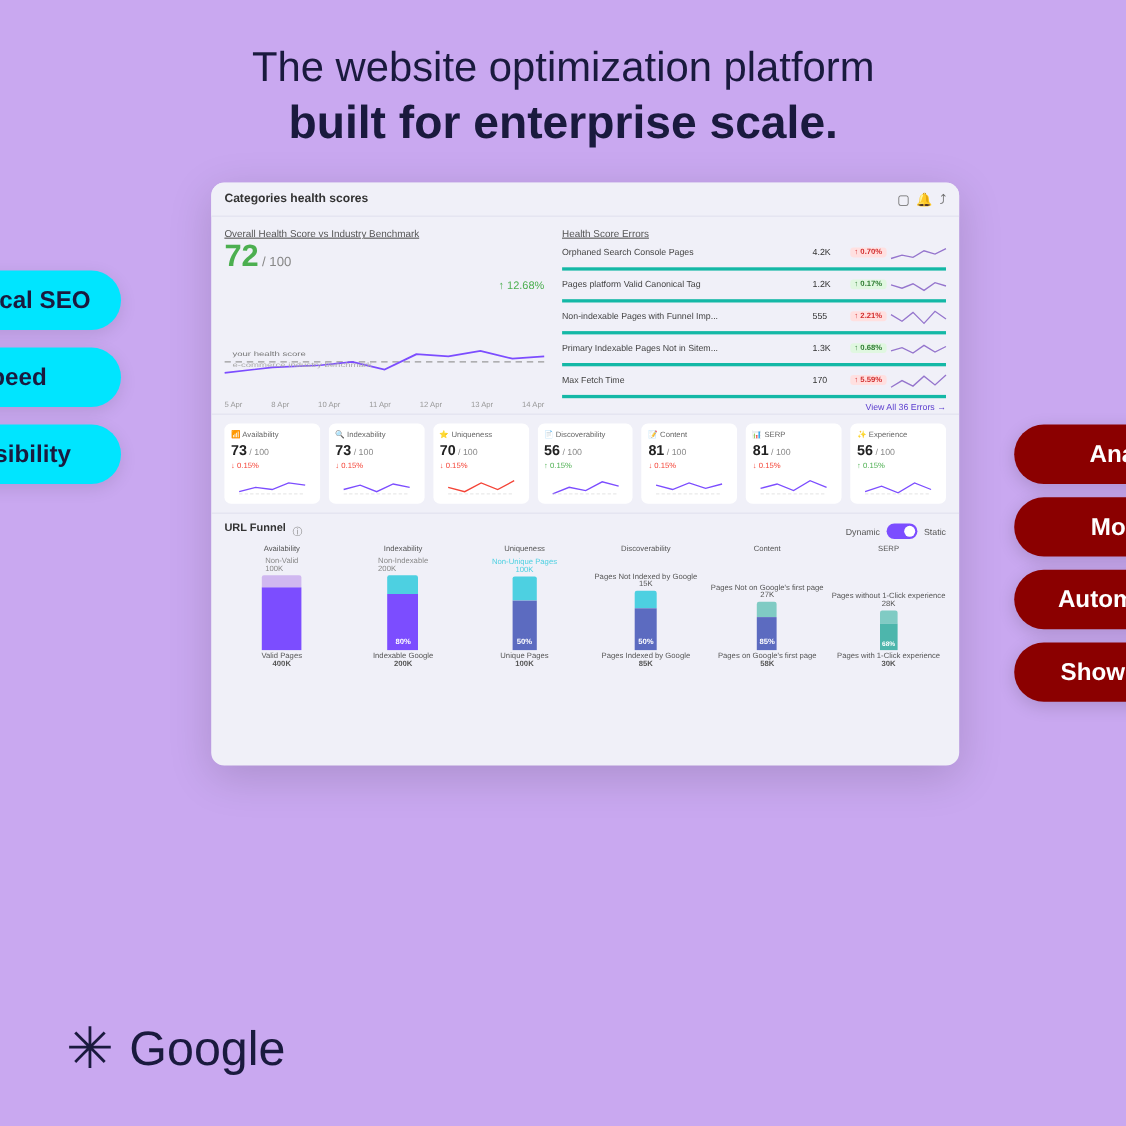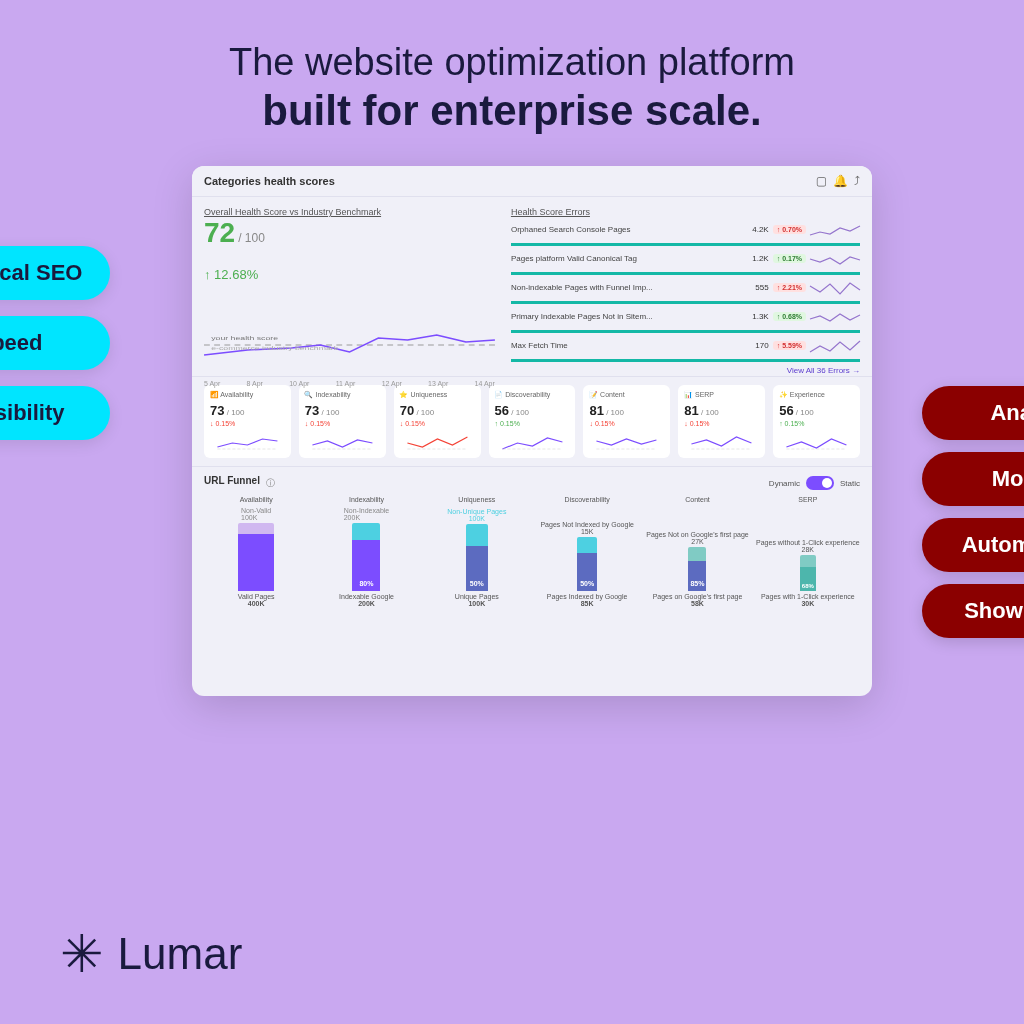--- a/index.html
+++ b/index.html
@@ -93,23 +93,24 @@
     .score-number {
       font-size: 28px;
       font-weight: 700;
       color: #4caf50;
     }
     .score-out-of {
       font-size: 12px;
       color: #888;
     }
     .score-change {
-      font-size: 13px;
+      font-size: 10px;
       color: #4caf50;
-      margin-top: 18px;
+      margin-top: 6px;
+      text-align: right;
     }
 
     .chart-area {
       width: 100%;
       height: 100px;
       margin-top: 8px;
       position: relative;
     }
 
     .health-errors-section {
@@ -122,21 +123,21 @@
     .error-item {
       display: flex;
       align-items: center;
       justify-content: space-between;
       padding: 3px 0;
       border-bottom: 3px solid #14b8a6;
       font-size: 8px;
       color: #444;
     }
     .error-name { flex: 2; font-size: 8px; }
-    .error-count { width: 30px; text-align: right; font-size: 8px; color: #333; }
+    .error-count { width: 30px; font-size: 8px; color: #333; }
     .error-badge {
       font-size: 7px;
       padding: 1px 4px;
       border-radius: 3px;
       margin-left: 4px;
       font-weight: 600;
     }
     .badge-red { background: #ffe0e0; color: #d32f2f; }
     .badge-green { background: #e0f7e0; color: #2e7d32; }
     .error-sparkline {
@@ -530,16 +531,16 @@
       <div class="pill-dark">Analyze</div>
       <div class="pill-dark">Monitor</div>
       <div class="pill-dark">Automate QA</div>
       <div class="pill-dark">Show Impact</div>
     </div>
 
   </div>
 
   <div class="logo-section">
     <span class="logo-star">✳</span>
-    <span class="logo-text">Lumar</span>
+    <span class="logo-text">Google</span>
   </div>
 
 </div>
 
 </body></html>

